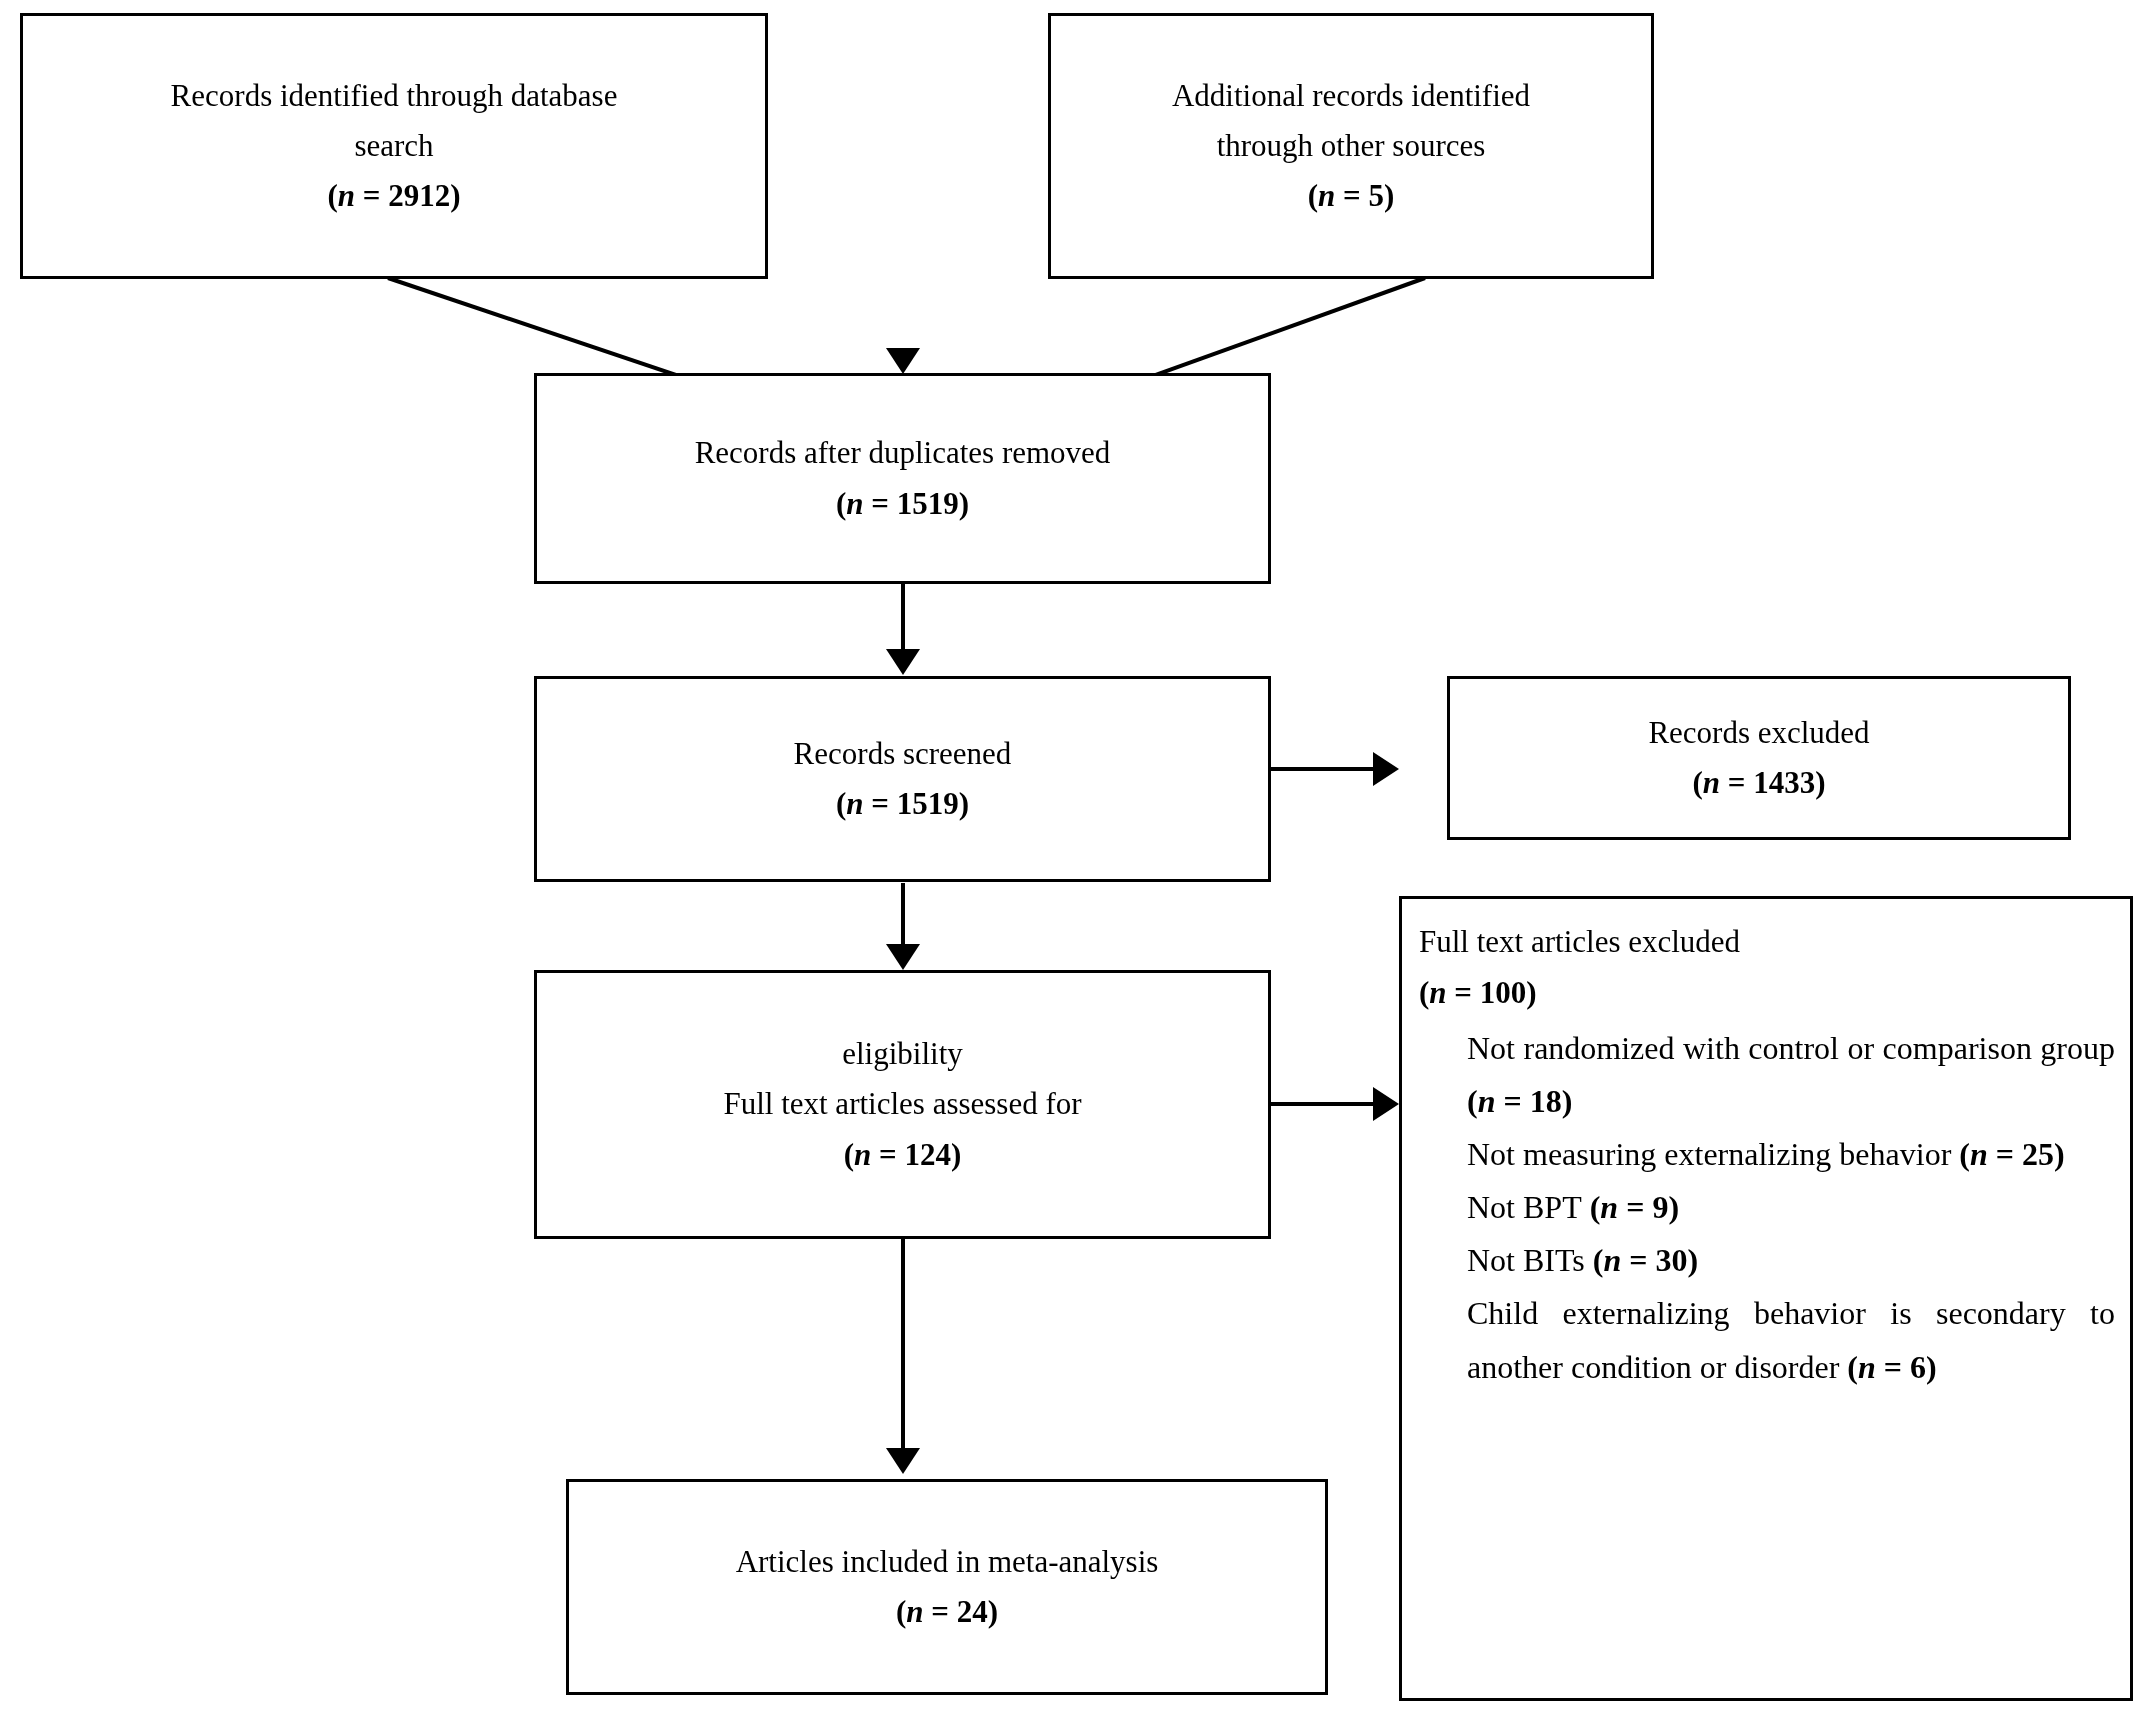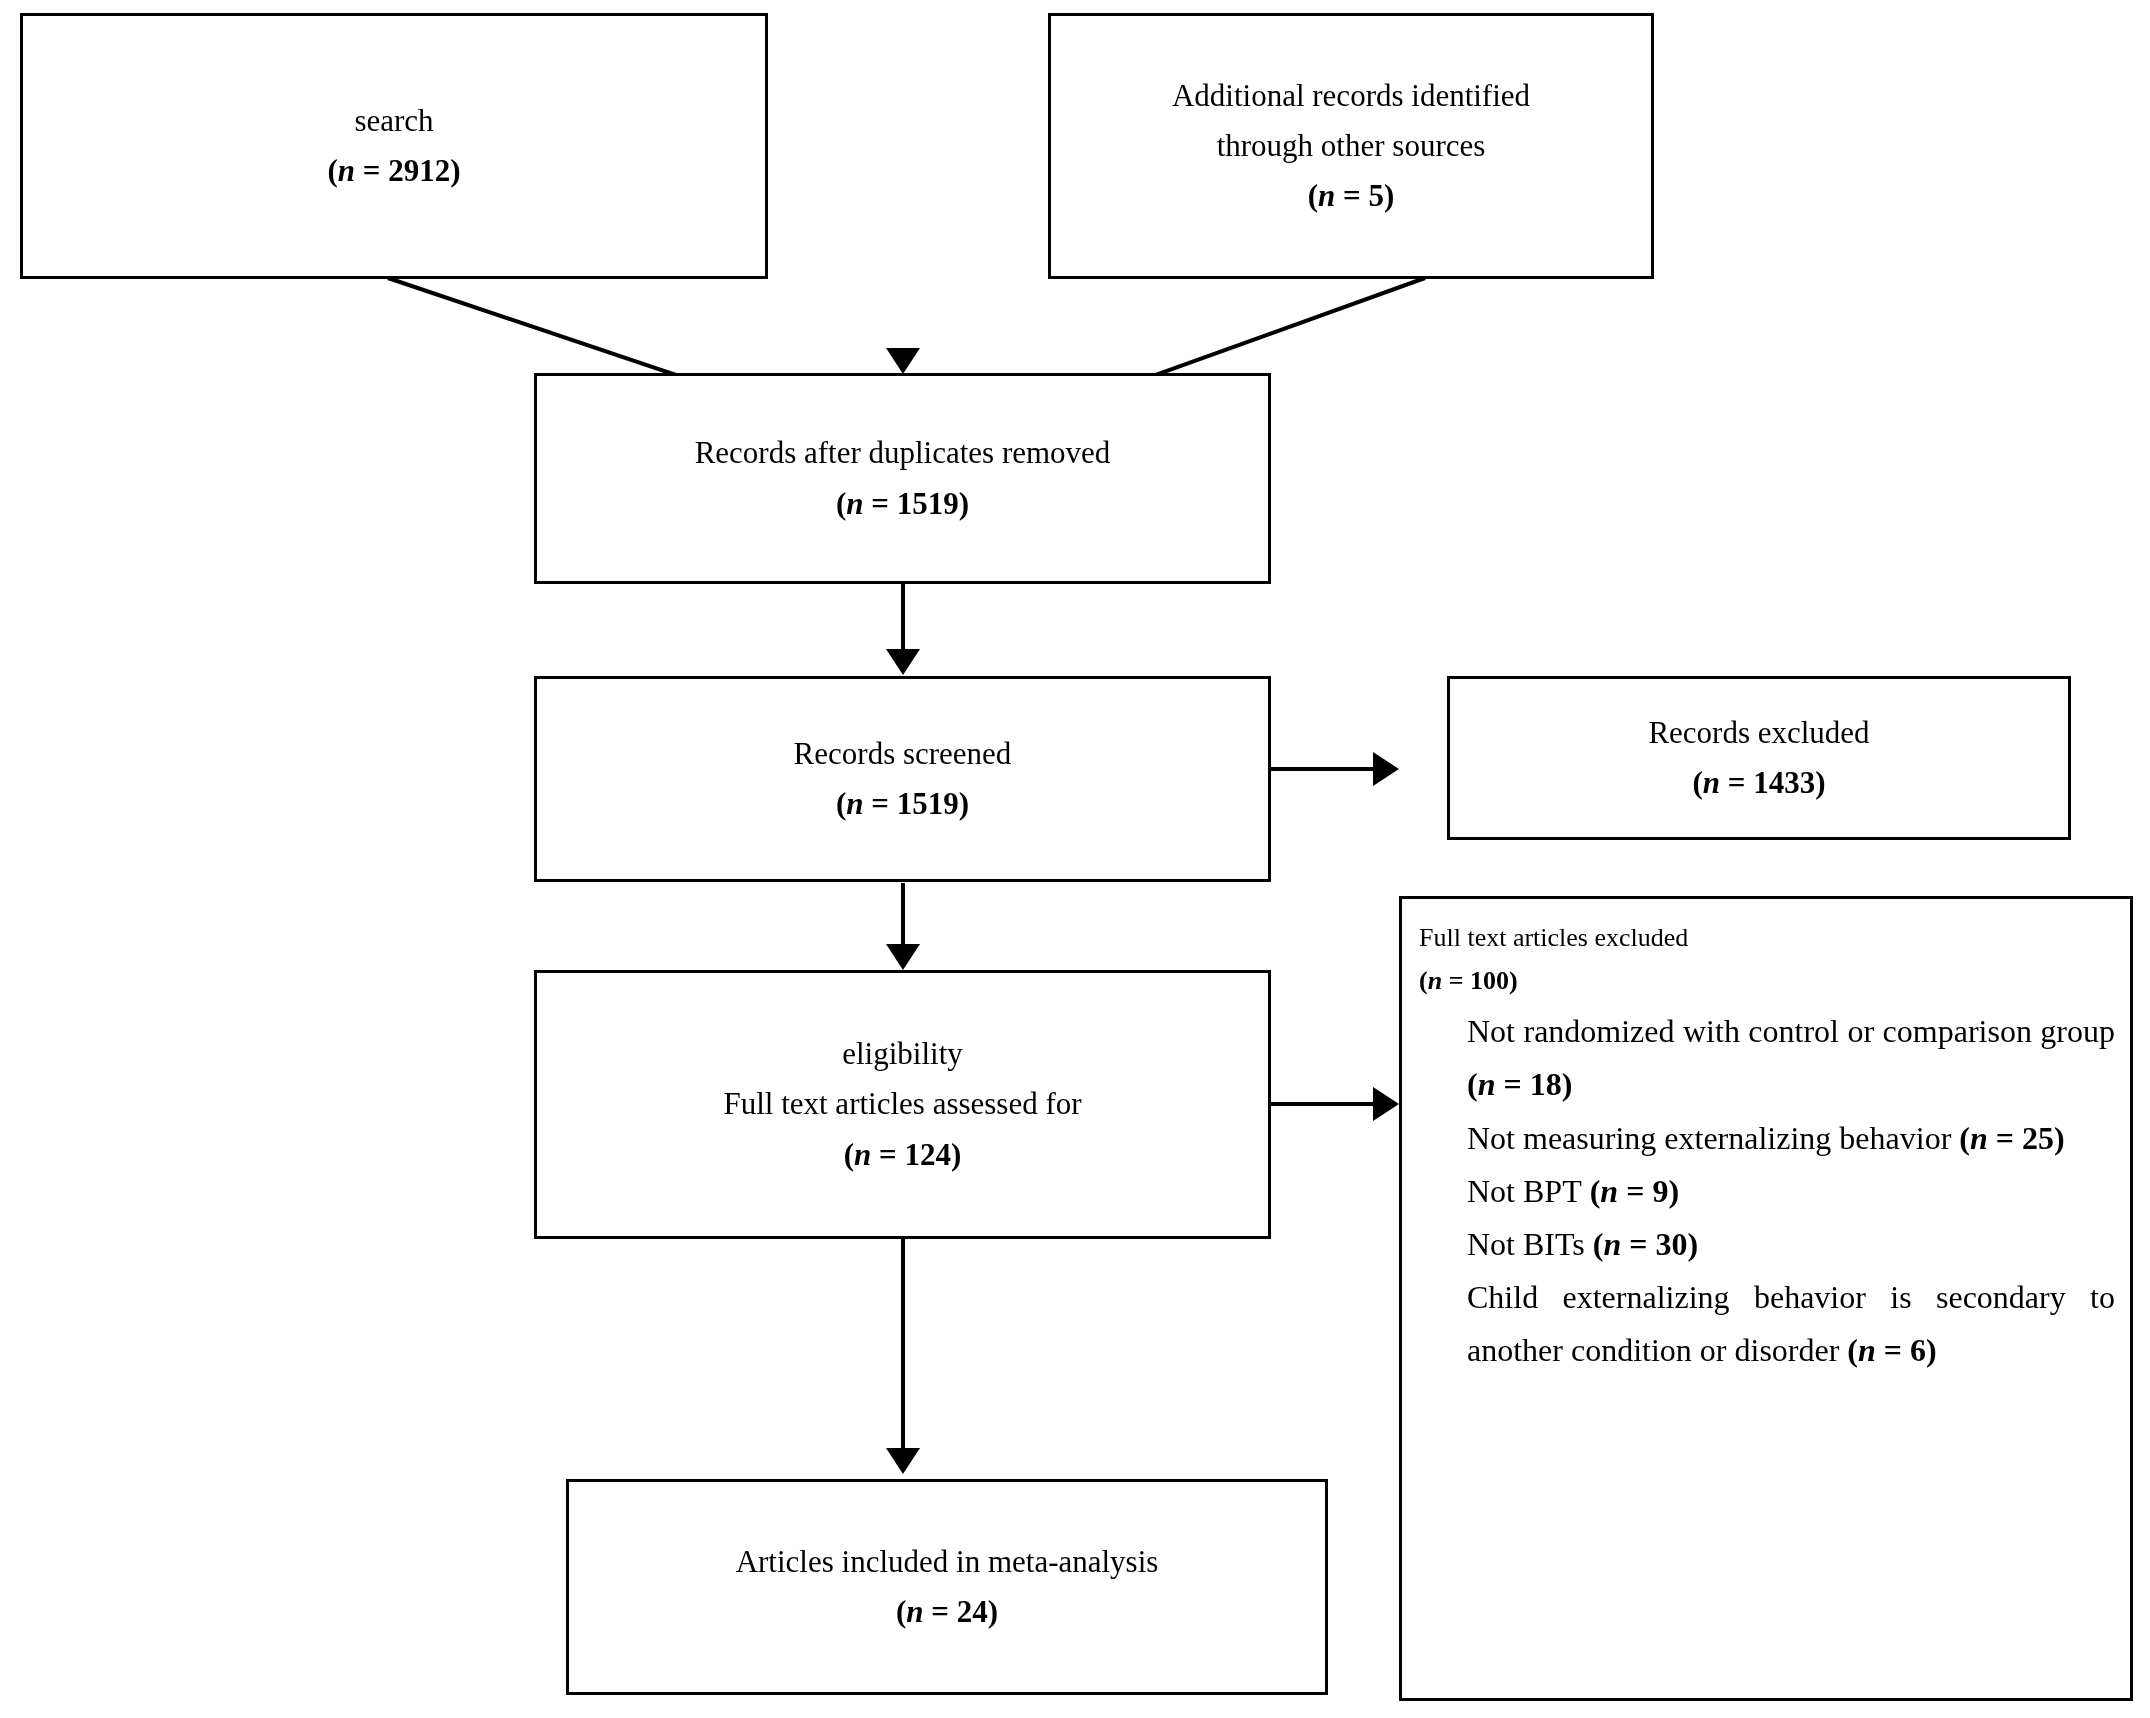--- a/index.html
+++ b/index.html
@@ -47,21 +47,21 @@
   .listbox {
     position: absolute;
     box-sizing: border-box;
     border: 3.5px solid #000000;
     background: #ffffff;
     padding: 17px 15px 12px 17px;
     text-align: left;
     z-index: 3;
   }
   .listbox .head {
-    font-size: 26px;
+    font-size: 31px;
     line-height: 1.66;
     white-space: nowrap;
     font-family: Liberation Serif, serif;
   }
   .listbox .items {
     margin-top: 3px;
     padding-left: 48px;
   }
   .listbox .li {
     font-size: 32px;
@@ -129,20 +129,21 @@
   <div class="vline" style="left:901px; top:883px; height:65px;"></div>
   <div class="arrow-down" style="left:886px; top:944px;"></div>
 
   <div class="hline" style="left:1271px; top:1102px; width:104px;"></div>
   <div class="arrow-right" style="left:1373px; top:1087px;"></div>
 
   <div class="vline" style="left:901px; top:1238px; height:211px;"></div>
   <div class="arrow-down" style="left:886px; top:1448px;"></div>
 
   <div class="node" style="left:20px; top:13px; width:748px; height:266px;">
+    <span class="line">Records identified through database</span>
     <span class="line">search</span>
     <span class="line nlabel"><span>(</span><span class="nit">n</span><span> = </span><span>2912</span><span>)</span></span>
   </div>
 
   <div class="node" style="left:1048px; top:13px; width:606px; height:266px;">
     <span class="line">Additional records identified</span>
     <span class="line">through other sources</span>
     <span class="line nlabel"><span>(</span><span class="nit">n</span><span> = </span><span>5</span><span>)</span></span>
   </div>
 

